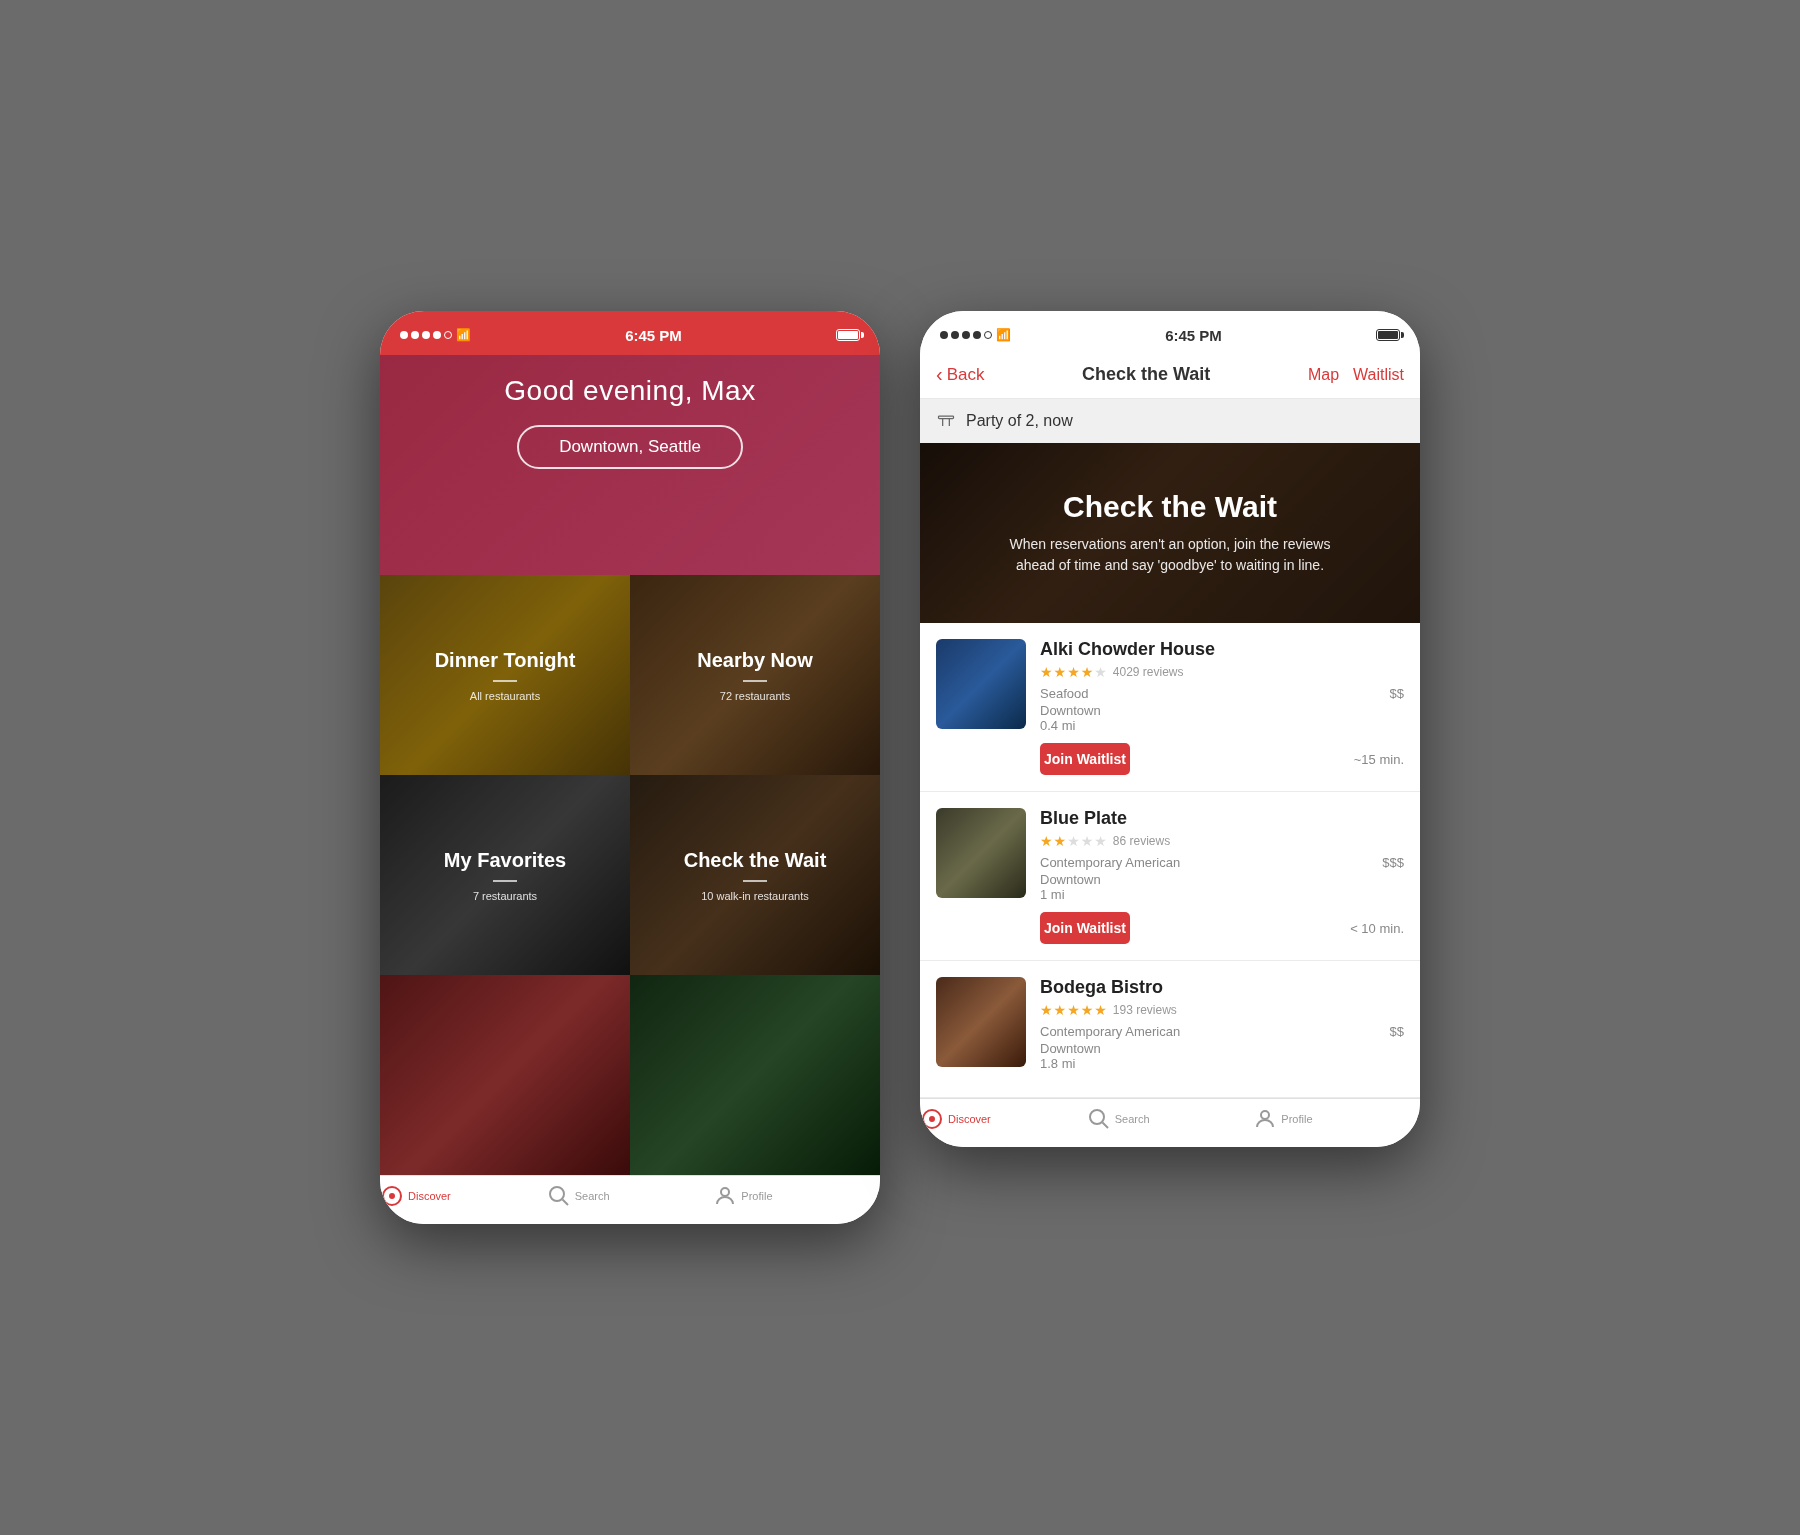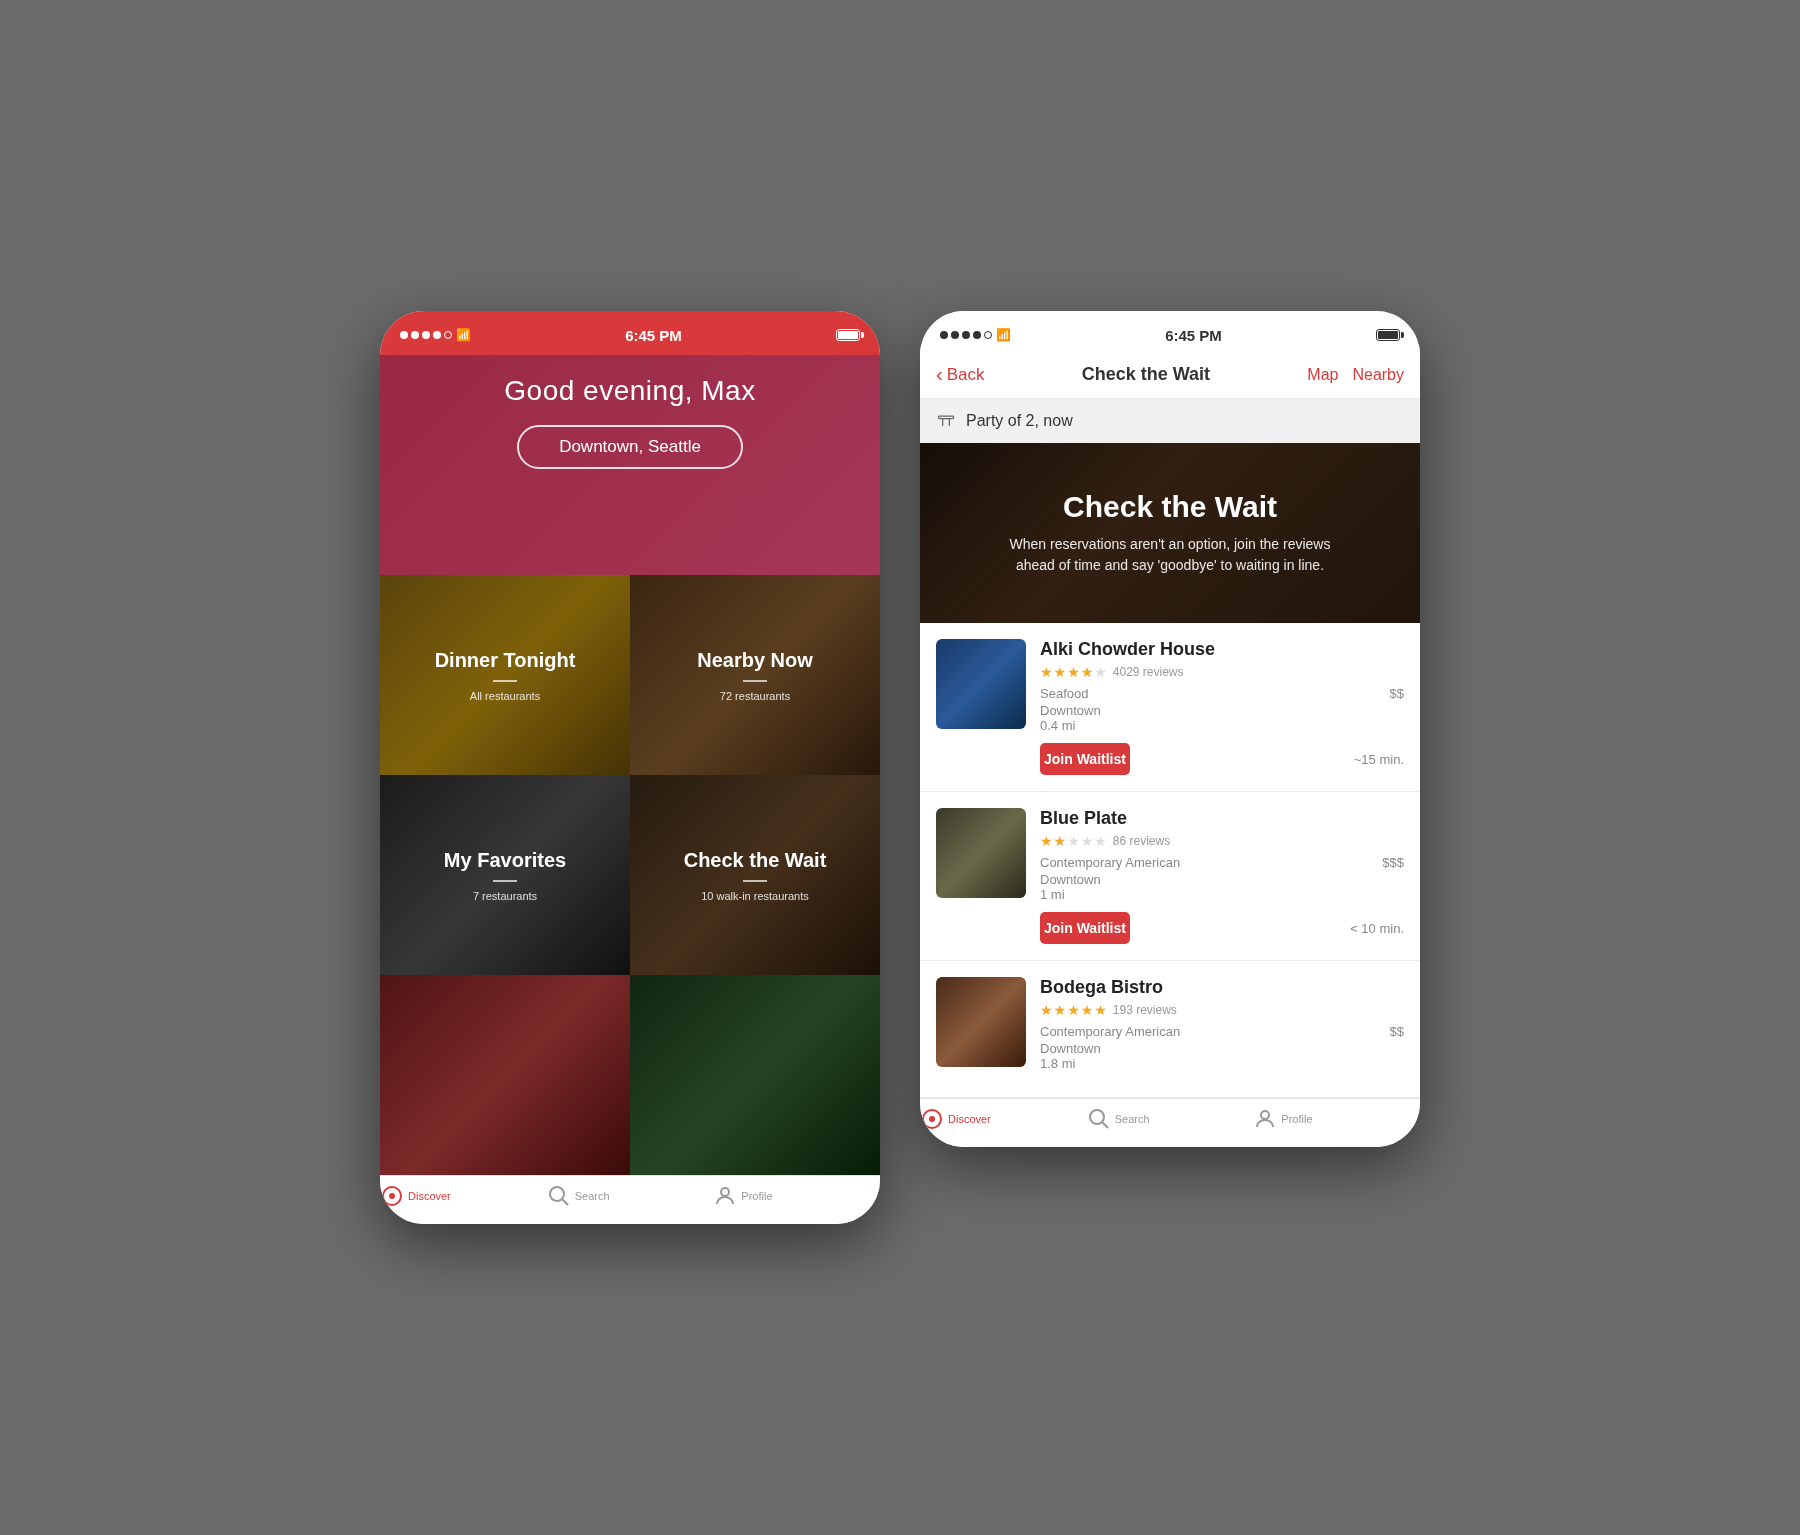--- a/index.html
+++ b/index.html
@@ -440,21 +440,21 @@
     </div>
 
     <div class="screen2-header">
       <div class="back-btn">
         <span class="back-chevron">‹</span>
         <span>Back</span>
       </div>
       <div class="screen2-title">Check the Wait</div>
       <div class="header-actions">
         <span class="header-action-btn">Map</span>
-        <span class="header-action-btn">Nearby</span>
+        <span class="header-action-btn">Waitlist</span>
       </div>
     </div>
 
     <div class="party-bar">
       <svg width="20" height="20" viewBox="0 0 24 24" fill="none" stroke="#666" stroke-width="1.5">
         <rect x="3" y="6" width="18" height="3" rx="1"></rect>
         <line x1="8" y1="9" x2="8" y2="18"></line>
         <line x1="16" y1="9" x2="16" y2="18"></line>
       </svg>
       <span class="party-text">Party of 2, now</span>

